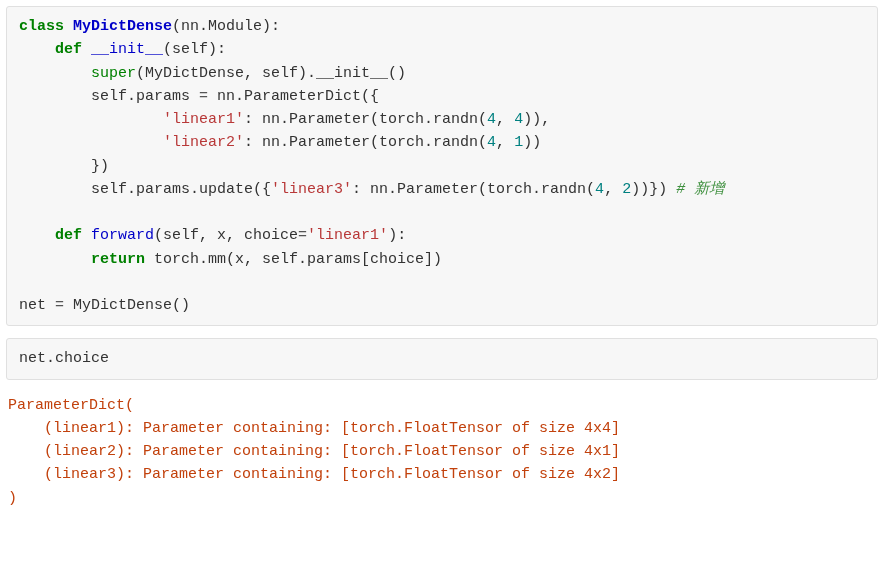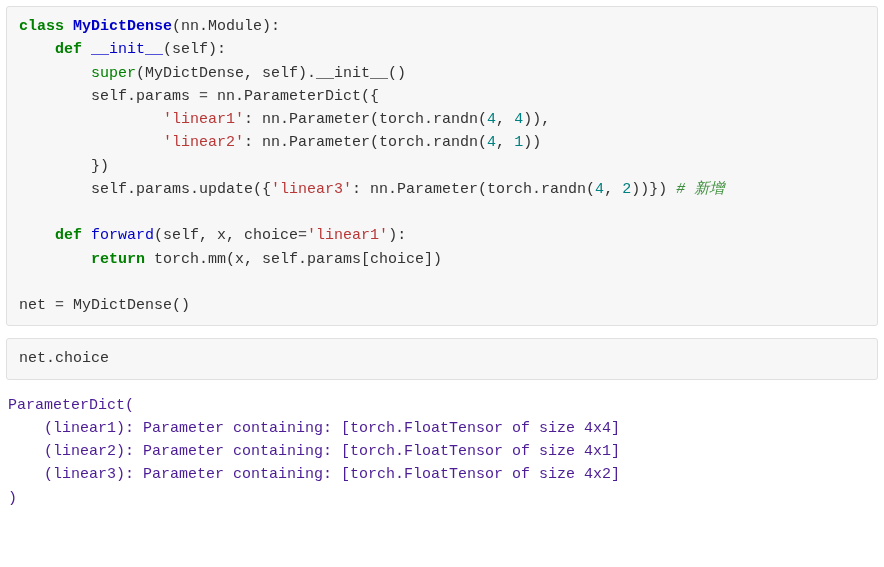--- a/index.html
+++ b/index.html
@@ -19,21 +19,21 @@
     line-height: 1.55;
     white-space: pre;
     overflow: hidden;
     color: #333333;
   }
   .output {
     background: #ffffff;
     padding: 2px 12px 8px 2px;
     line-height: 1.55;
     white-space: pre;
-    color: #4c1d95;
+    color: #c2410c;
     font-family: "Courier New", Consolas, Monaco, monospace;
   }
   .kw { color: #008000; font-weight: bold; }
   .fn { color: #0000c8; }
   .cls { color: #0000c8; font-weight: bold; }
   .builtin { color: #008000; }
   .str { color: #b83838; }
   .num { color: #008080; }
   .cmt { color: #3d8f3d; font-style: italic; }
   .op { color: #555555; }

